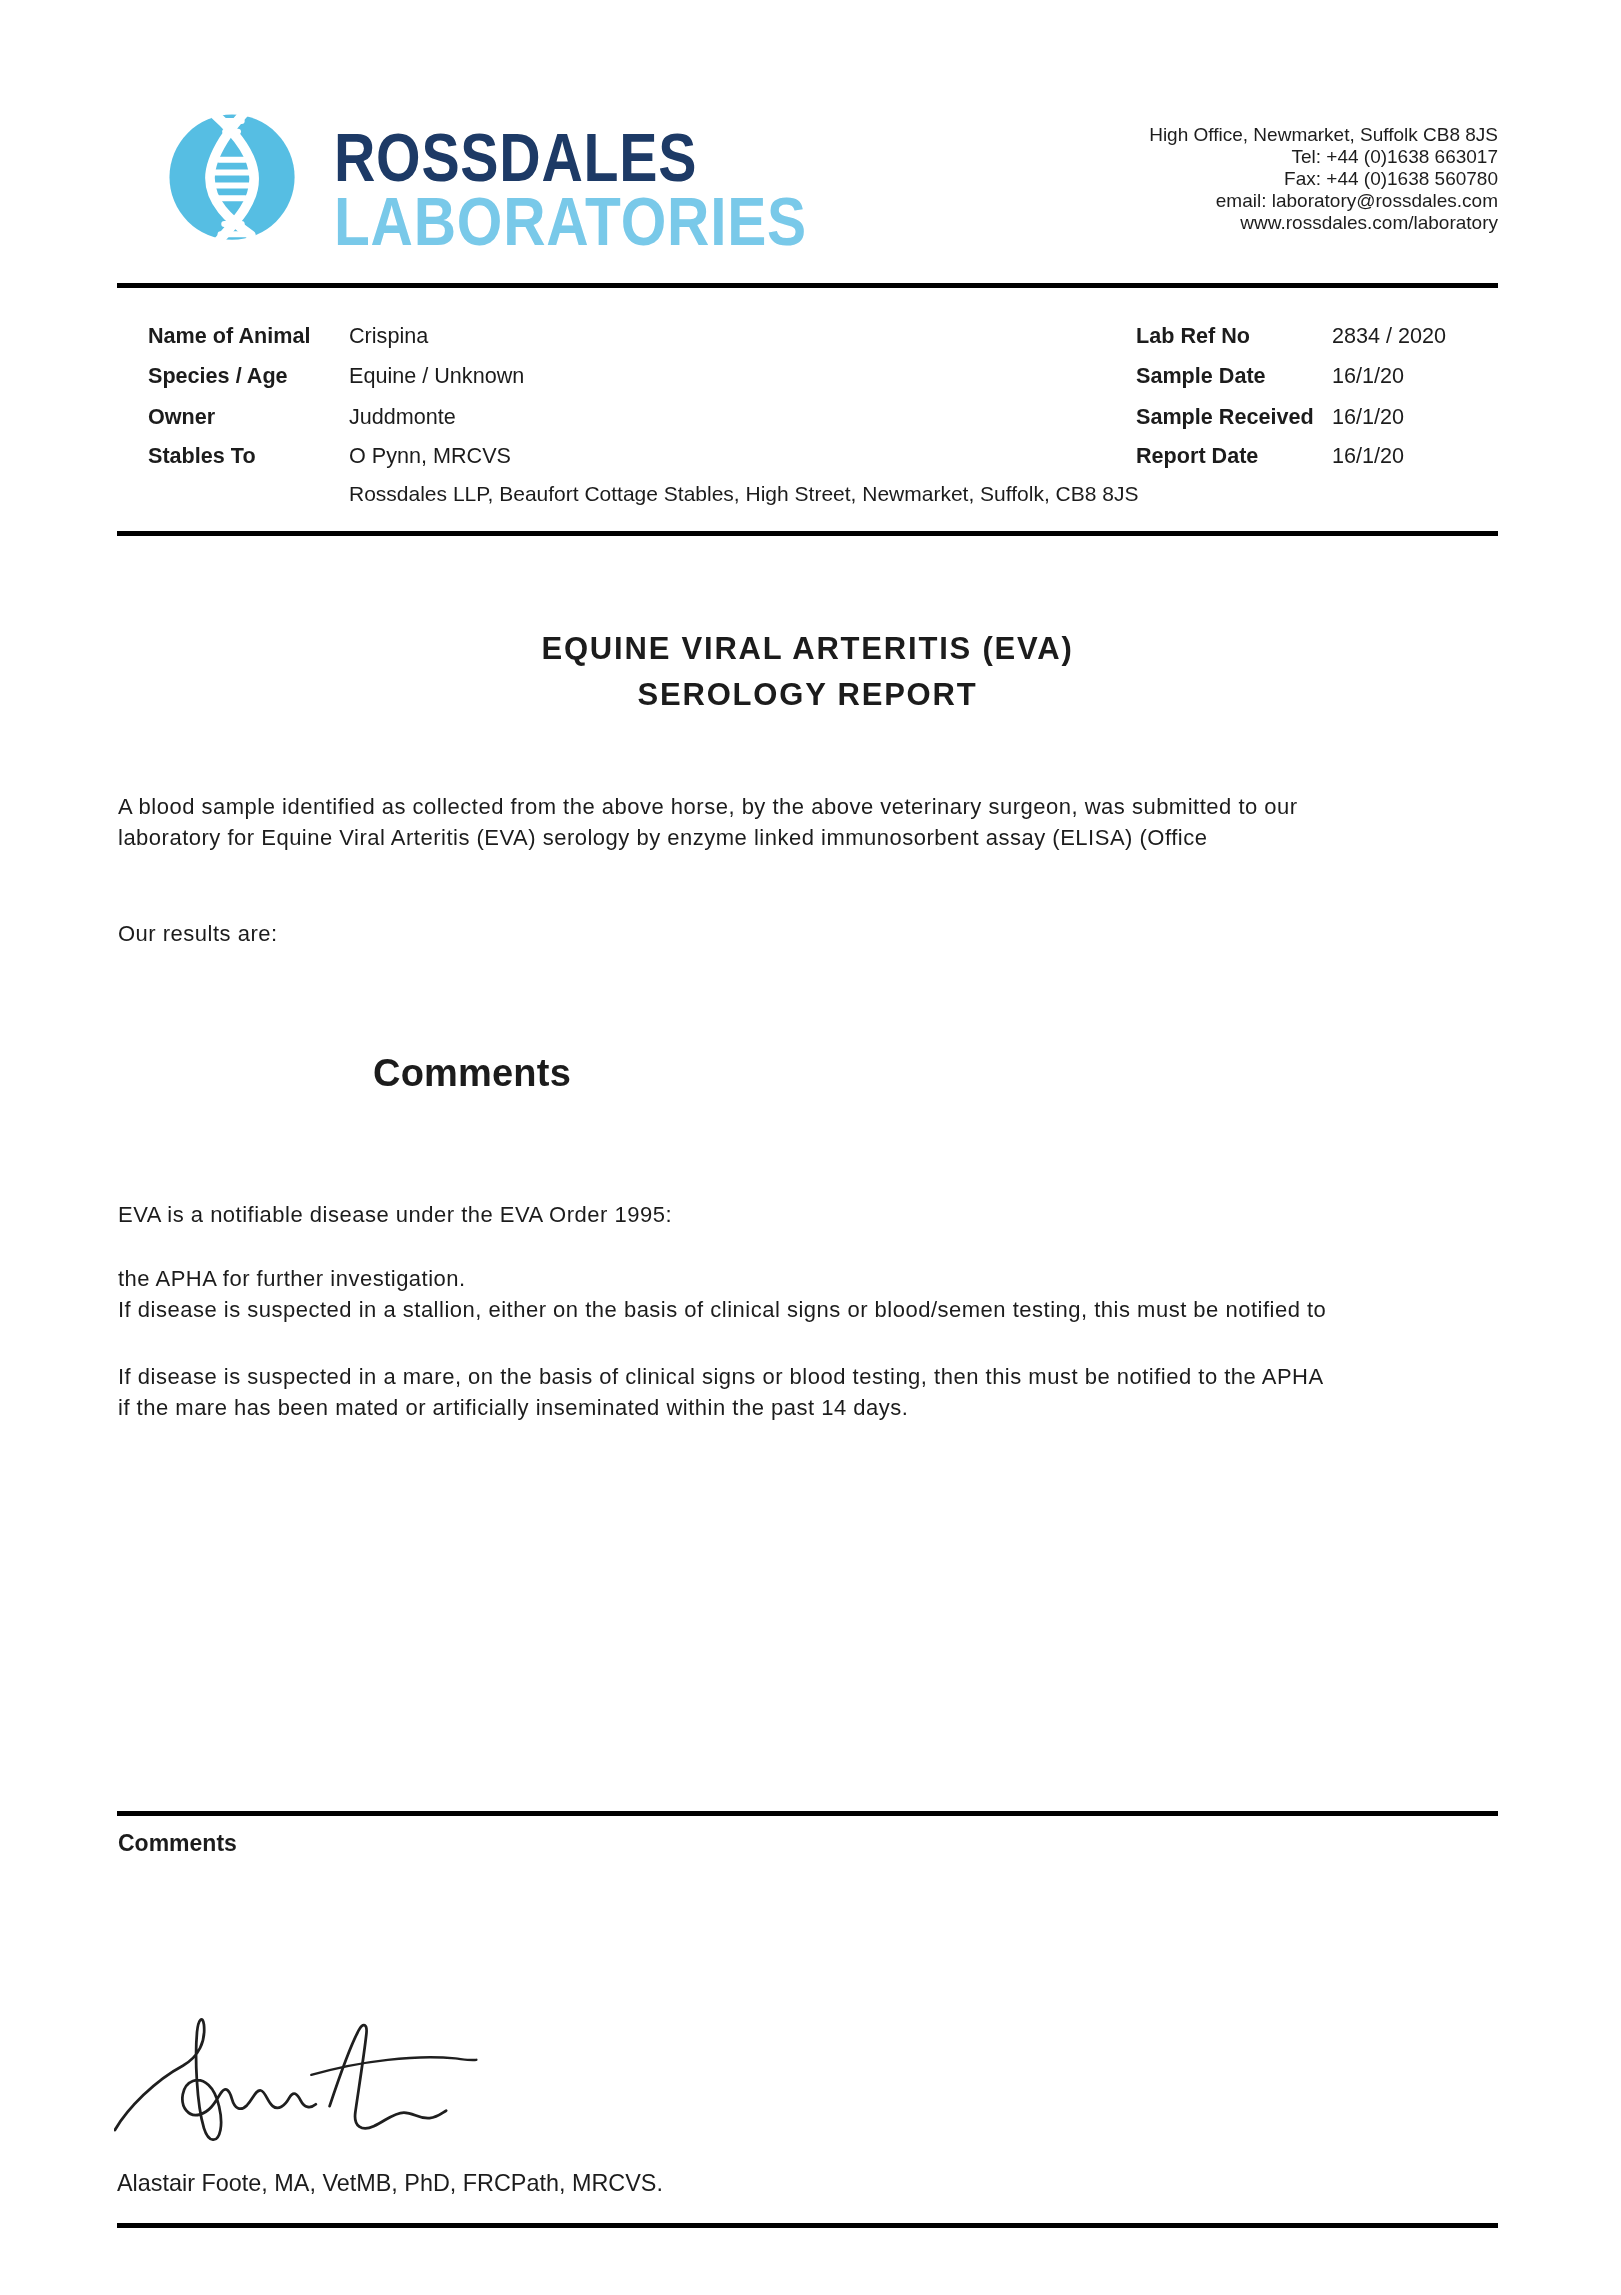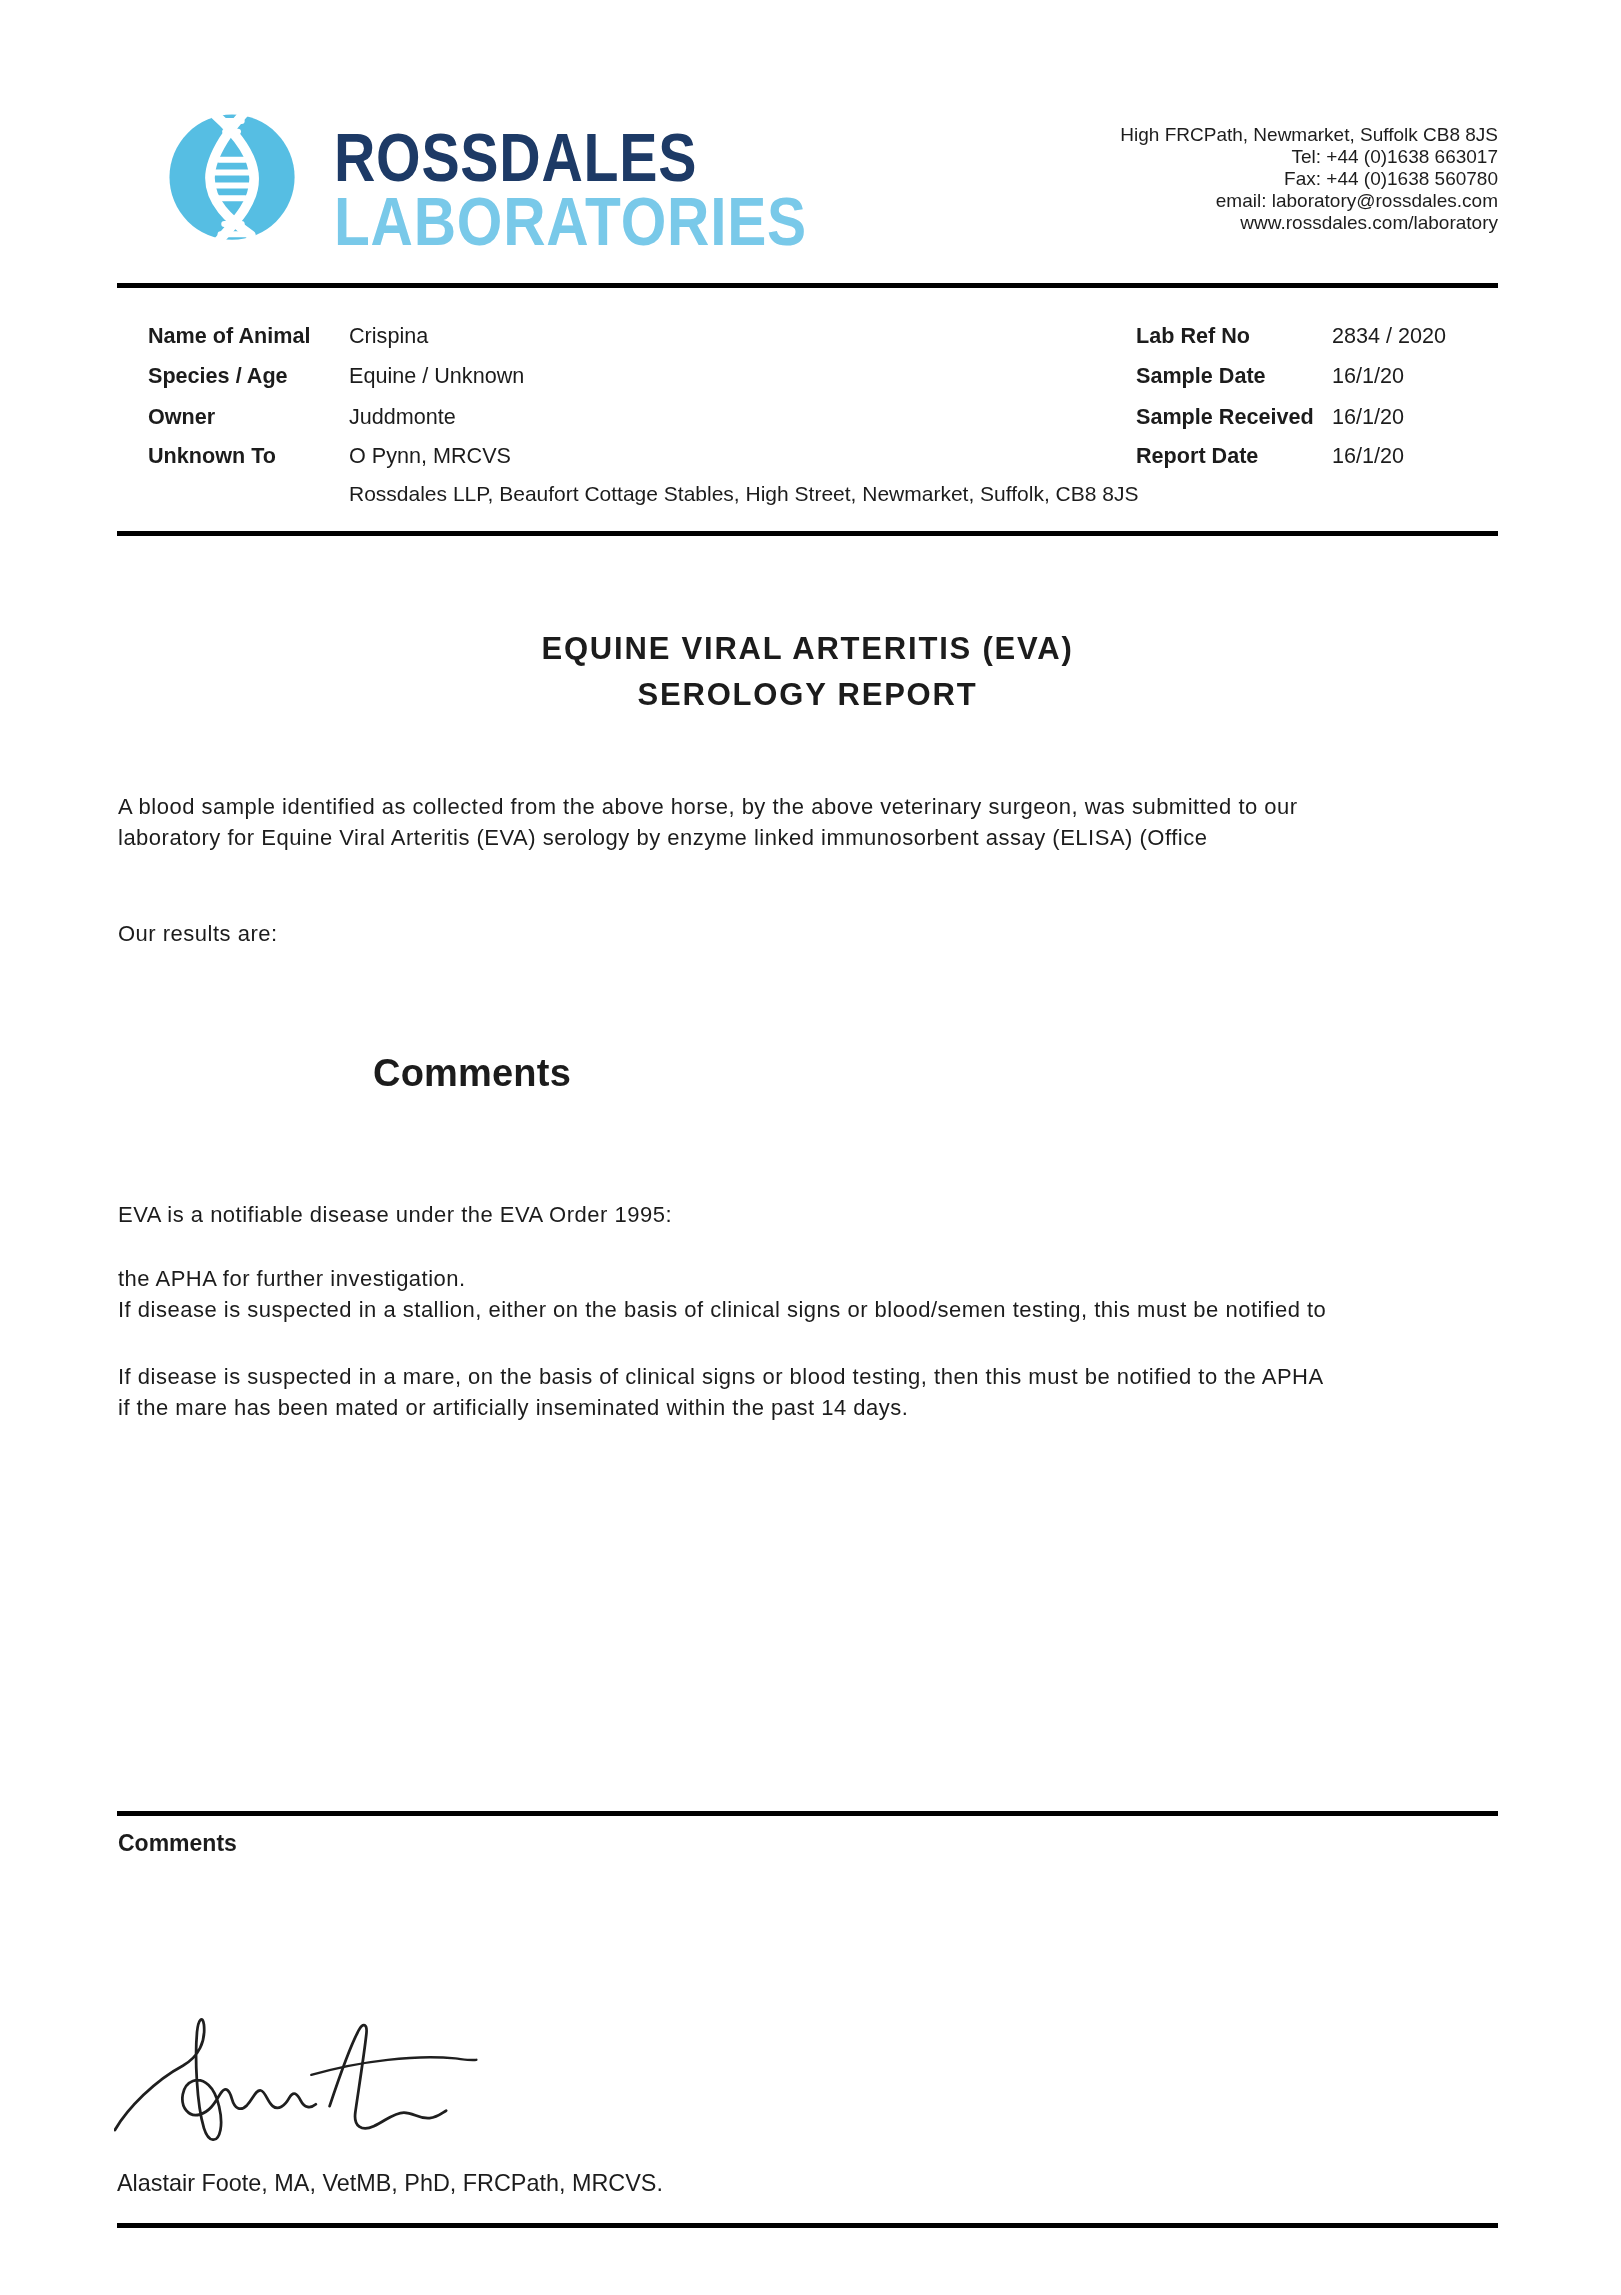--- a/index.html
+++ b/index.html
@@ -68,36 +68,36 @@
       <line x1="101" y1="164" x2="176" y2="164" stroke-width="13"></line>
       <line x1="110" y1="192" x2="167" y2="192" stroke-width="13"></line>
       <line x1="122" y1="248" x2="160" y2="248" stroke-width="13"></line>
       <line x1="114" y1="270" x2="168" y2="270" stroke-width="13"></line>
     </g>
   </svg>
   <div class="brand-line brand-line1">ROSSDALES</div>
   <div class="brand-line brand-line2">LABORATORIES</div>
 
   <div class="address-block">
-    <div>High FRCPath, Newmarket, Suffolk CB8 8JS</div>
+    <div>High Office, Newmarket, Suffolk CB8 8JS</div>
     <div>Tel: +44 (0)1638 663017</div>
     <div>Fax: +44 (0)1638 560780</div>
     <div>email: laboratory@rossdales.com</div>
     <div>www.rossdales.com/laboratory</div>
   </div>
 
   <div class="rule rule-1"></div>
 
   <div class="info-label row-y0">Name of Animal</div>
   <div class="info-value row-y0">Crispina</div>
   <div class="info-label row-y1">Species / Age</div>
   <div class="info-value row-y1">Equine / Unknown</div>
   <div class="info-label row-y2">Owner</div>
   <div class="info-value row-y2">Juddmonte</div>
-  <div class="info-label row-y3">Unknown To</div>
+  <div class="info-label row-y3">Stables To</div>
   <div class="info-value row-y3">O Pynn, MRCVS</div>
   <div class="report-address">Rossdales LLP, Beaufort Cottage Stables, High Street, Newmarket, Suffolk, CB8 8JS</div>
 
   <div class="info-label-r row-y0">Lab Ref No</div>
   <div class="info-value-r row-y0">2834 / 2020</div>
   <div class="info-label-r row-y1">Sample Date</div>
   <div class="info-value-r row-y1">16/1/20</div>
   <div class="info-label-r row-y2">Sample Received</div>
   <div class="info-value-r row-y2">16/1/20</div>
   <div class="info-label-r row-y3">Report Date</div>

